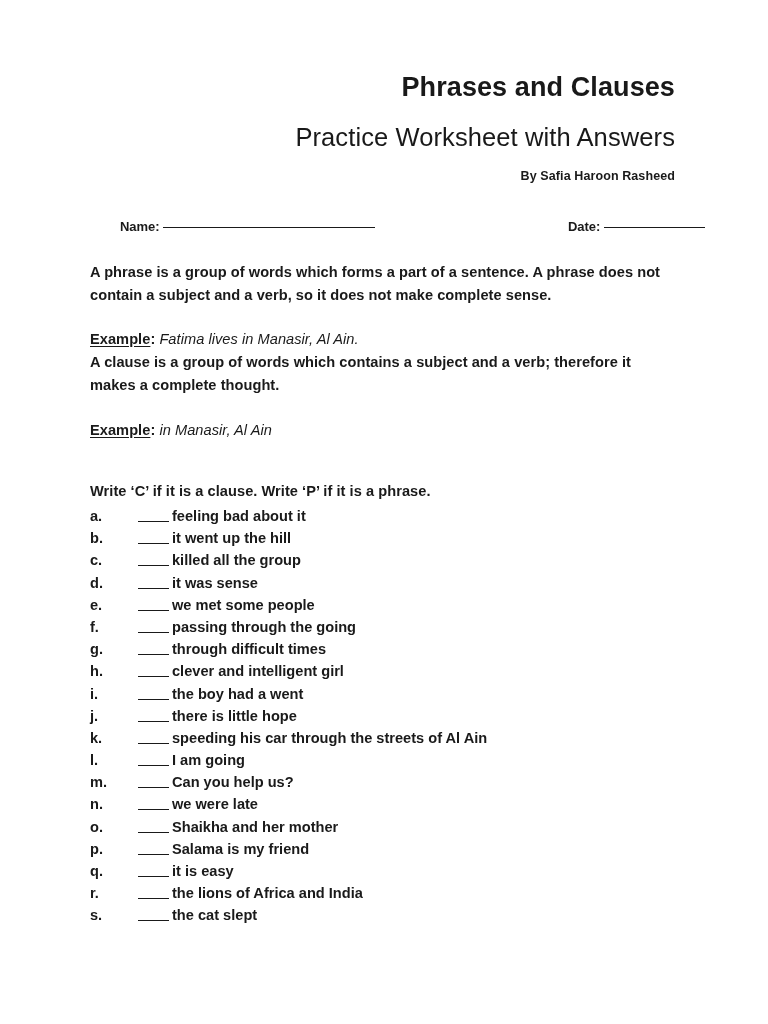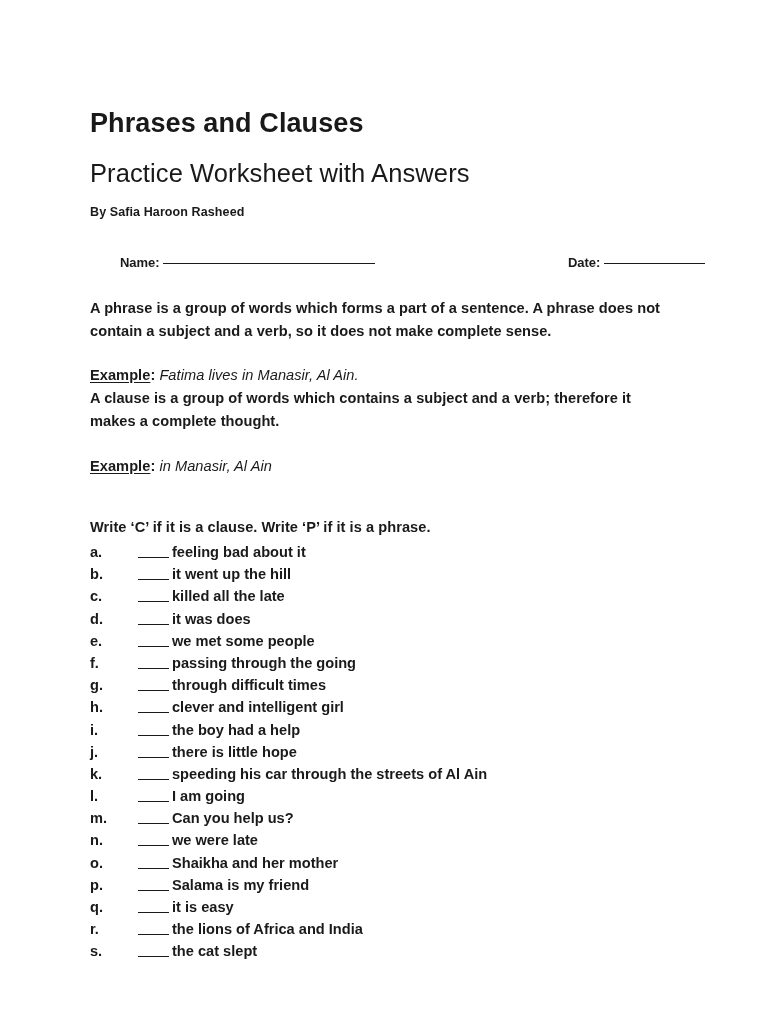--- a/index.html
+++ b/index.html
@@ -27,22 +27,22 @@
 
   .content {
     position: absolute;
     left: 90px;
     top: 0;
     width: 585px;
   }
 
   
   .title-block {
-    padding-top: 106px;
-    text-align: left;
+    padding-top: 70px;
+    text-align: right;
   }
   .title-line-1 {
     font-size: 27px;
     font-weight: bold;
     line-height: 34px;
     letter-spacing: 0.1px;
     color: #191919;
   }
   .title-line-2 {
     font-size: 25.5px;
@@ -192,26 +192,26 @@
           <span class="item-text">feeling bad about it</span>
         </div>
         <div class="item">
           <span class="item-letter">b.</span>
           <span class="item-blank"></span>
           <span class="item-text">it went up the hill</span>
         </div>
         <div class="item">
           <span class="item-letter">c.</span>
           <span class="item-blank"></span>
-          <span class="item-text">killed all the late</span>
+          <span class="item-text">killed all the group</span>
         </div>
         <div class="item">
           <span class="item-letter">d.</span>
           <span class="item-blank"></span>
-          <span class="item-text">it was does</span>
+          <span class="item-text">it was sense</span>
         </div>
         <div class="item">
           <span class="item-letter">e.</span>
           <span class="item-blank"></span>
           <span class="item-text">we met some people</span>
         </div>
         <div class="item">
           <span class="item-letter">f.</span>
           <span class="item-blank"></span>
           <span class="item-text">passing through the going</span>
@@ -222,21 +222,21 @@
           <span class="item-text">through difficult times</span>
         </div>
         <div class="item">
           <span class="item-letter">h.</span>
           <span class="item-blank"></span>
           <span class="item-text">clever and intelligent girl</span>
         </div>
         <div class="item">
           <span class="item-letter">i.</span>
           <span class="item-blank"></span>
-          <span class="item-text">the boy had a help</span>
+          <span class="item-text">the boy had a went</span>
         </div>
         <div class="item">
           <span class="item-letter">j.</span>
           <span class="item-blank"></span>
           <span class="item-text">there is little hope</span>
         </div>
         <div class="item">
           <span class="item-letter">k.</span>
           <span class="item-blank"></span>
           <span class="item-text">speeding his car through the streets of Al Ain</span>

